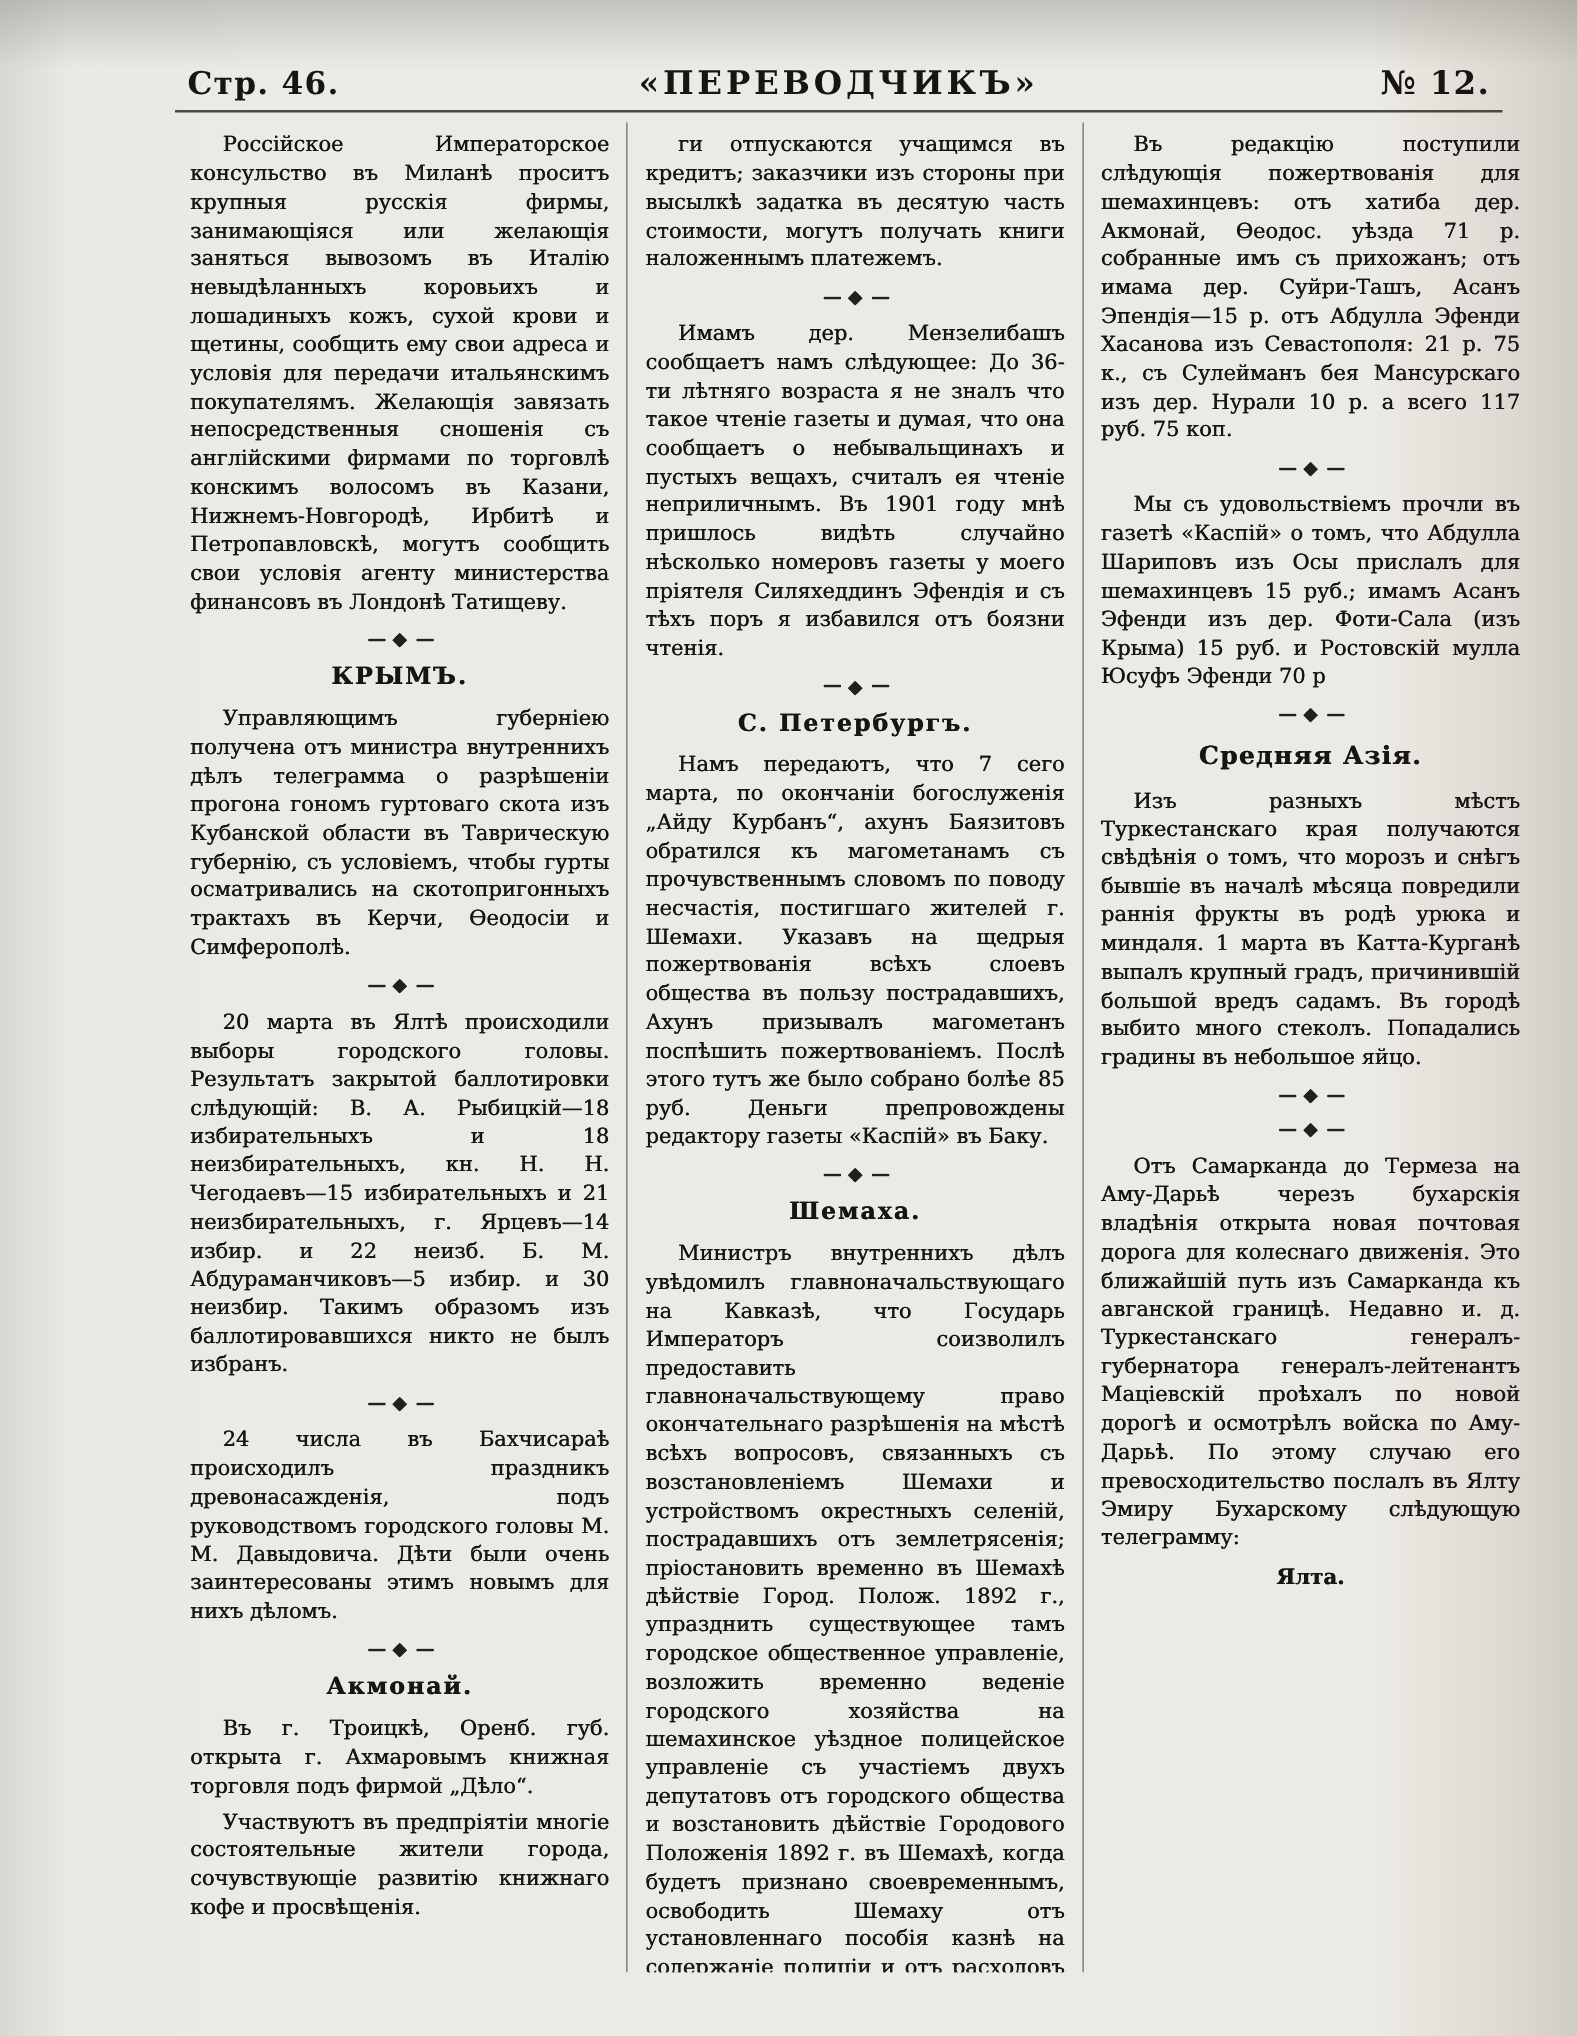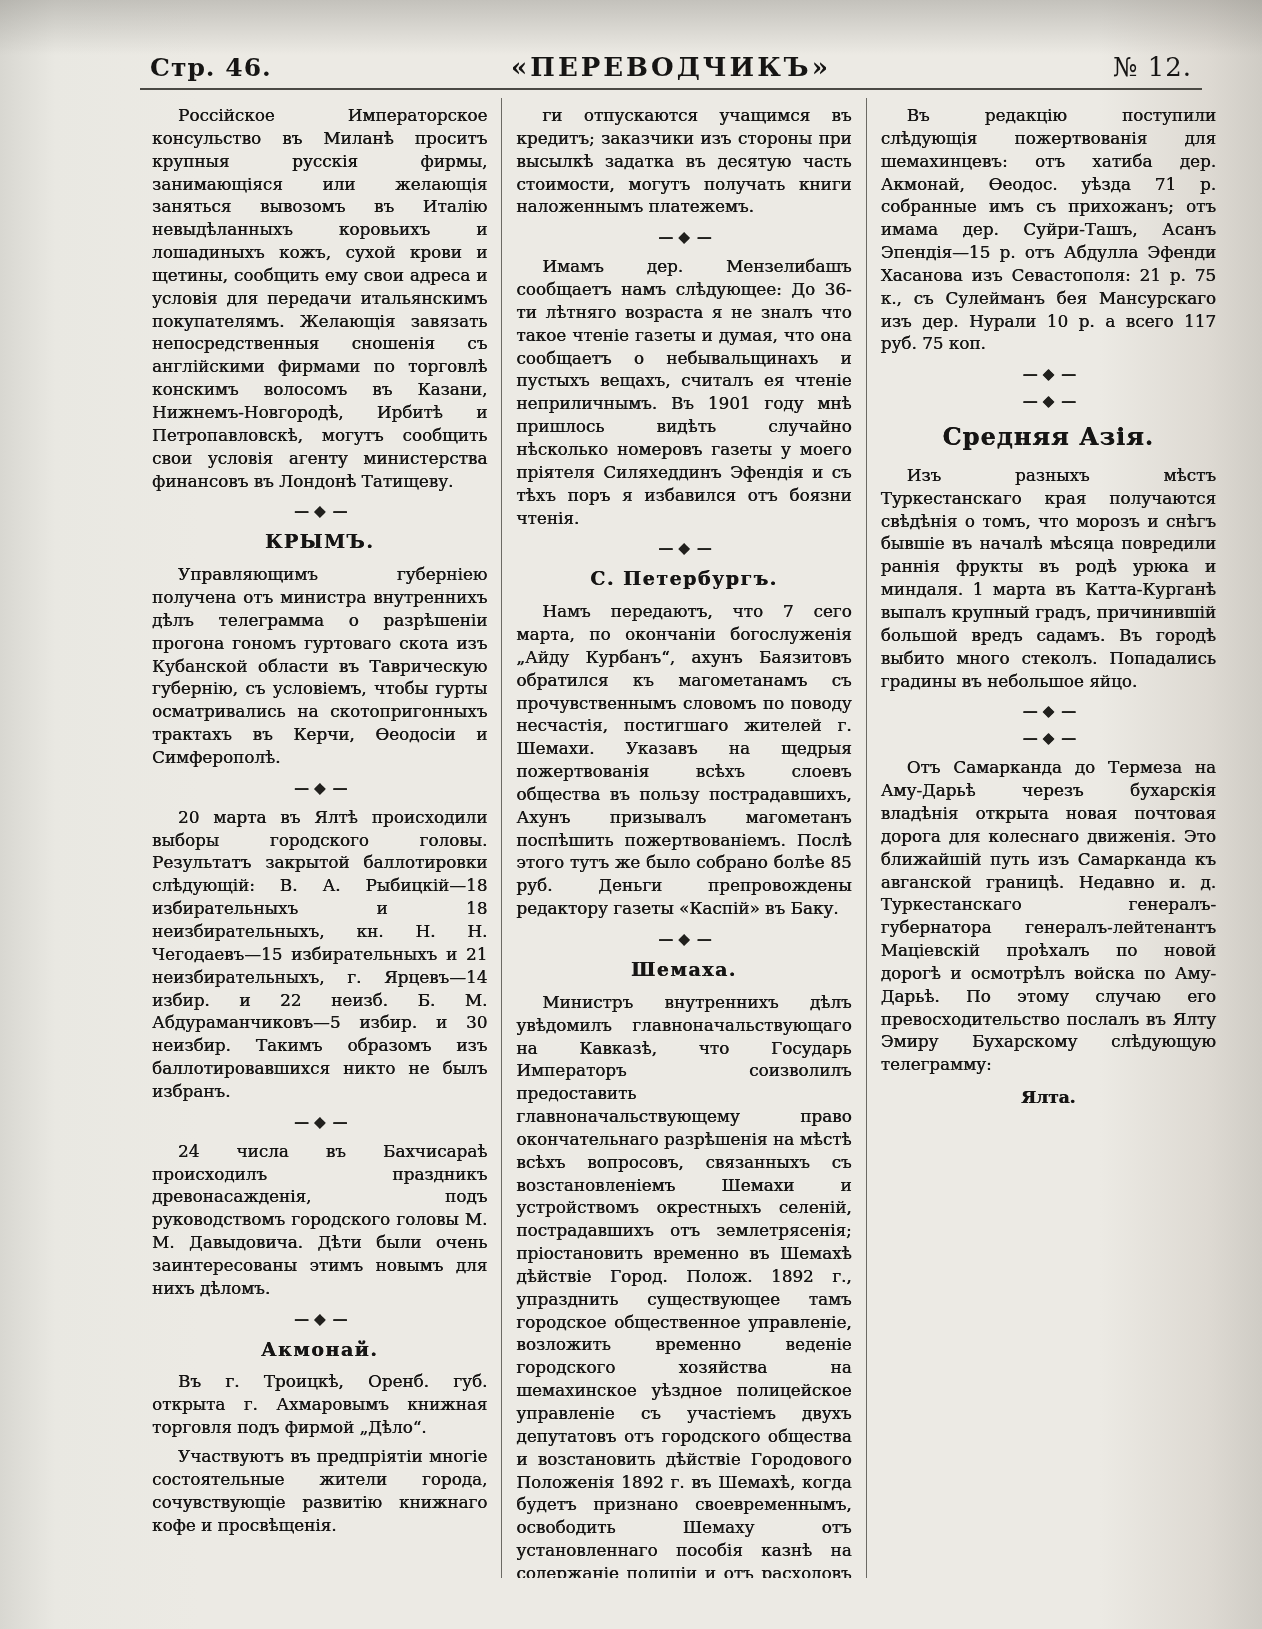--- a/index.html
+++ b/index.html
@@ -25,21 +25,21 @@
     pointer-events:none;
   }
   .header{
     display:grid;
     grid-template-columns:1fr auto 1fr;
     align-items:baseline;
     padding:52px 70px 4px 150px;
   }
   .page-label{font-size:25px;font-weight:bold;letter-spacing:1px;}
   .masthead{font-size:26px;font-weight:bold;letter-spacing:3px;text-align:center;}
-  .issue-label{font-size:26px;font-weight:normal;text-align:right;letter-spacing:1px;}
+  .issue-label{font-size:26px;font-weight:bold;text-align:right;letter-spacing:1px;}
   .header-rule{
     margin:2px 60px 0 140px;
     border-bottom:2px solid #4a4944;
   }
   .body-columns{
     display:flex;
     align-items:stretch;
     padding:8px 32px 0 138px;
     height:1480px;
     overflow:hidden;
@@ -60,21 +60,21 @@
   }
   .heading{
     font-size:19px;
     font-weight:bold;
     text-align:center;
     text-indent:0;
     letter-spacing:1.5px;
     margin:10px 0 8px 0;
   }
   .heading-large{
-    font-size:24px;
+    font-size:20px;
     font-weight:bold;
     text-align:center;
     text-indent:0;
     letter-spacing:1px;
     margin:12px 0 10px 0;
   }
   .subheading{
     font-size:17px;
     font-weight:bold;
     text-align:center;
@@ -127,20 +127,21 @@
         <div class="divider"><span class="rule-dash">—</span><span class="diamond">◆</span><span class="rule-dash">—</span></div>
         <h2 class="heading">С. Петербургъ.</h2>
         <p class="para">Намъ передаютъ, что 7 сего марта, по окончаніи богослуженія „Айду Курбанъ“, ахунъ Баязитовъ обратился къ магометанамъ съ прочувственнымъ словомъ по поводу несчастія, постигшаго жителей г. Шемахи. Указавъ на щедрыя пожертвованія всѣхъ слоевъ общества въ пользу пострадавшихъ, Ахунъ призывалъ магометанъ поспѣшить пожертвованіемъ. Послѣ этого тутъ же было собрано болѣе 85 руб. Деньги препровождены редактору газеты «Каспій» въ Баку.</p>
         <div class="divider"><span class="rule-dash">—</span><span class="diamond">◆</span><span class="rule-dash">—</span></div>
         <h2 class="heading">Шемаха.</h2>
         <p class="para">Министръ внутреннихъ дѣлъ увѣдомилъ главноначальствующаго на Кавказѣ, что Государь Императоръ соизволилъ предоставить главноначальствующему право окончательнаго разрѣшенія на мѣстѣ всѣхъ вопросовъ, связанныхъ съ возстановленіемъ Шемахи и устройствомъ окрестныхъ селеній, пострадавшихъ отъ землетрясенія; пріостановить временно въ Шемахѣ дѣйствіе Город. Полож. 1892 г., упразднить существующее тамъ городское общественное управленіе, возложить временно веденіе городского хозяйства на шемахинское уѣздное полицейское управленіе съ участіемъ двухъ депутатовъ отъ городского общества и возстановить дѣйствіе Городового Положенія 1892 г. въ Шемахѣ, когда будетъ признано своевременнымъ, освободить Шемаху отъ установленнаго пособія казнѣ на содержаніе полиціи и отъ расходовъ на воинскую и квартирную повинность.</p>
       </div>
       <div class="column">
         <p class="para">Въ редакцію поступили слѣдующія пожертвованія для шемахинцевъ: отъ хатиба дер. Акмонай, Ѳеодос. уѣзда 71 р. собранные имъ съ прихожанъ; отъ имама дер. Суйри-Ташъ, Асанъ Эпендія—15 р. отъ Абдулла Эфенди Хасанова изъ Севастополя: 21 р. 75 к., съ Сулейманъ бея Мансурскаго изъ дер. Нурали 10 р. а всего 117 руб. 75 коп.</p>
         <div class="divider"><span class="rule-dash">—</span><span class="diamond">◆</span><span class="rule-dash">—</span></div>
+        <p class="para">Мы съ удовольствіемъ прочли въ газетѣ «Каспій» о томъ, что Абдулла Шариповъ изъ Осы прислалъ для шемахинцевъ 15 руб.; имамъ Асанъ Эфенди изъ дер. Фоти-Сала (изъ Крыма) 15 руб. и Ростовскій мулла Юсуфъ Эфенди 70 р</p>
         <div class="divider"><span class="rule-dash">—</span><span class="diamond">◆</span><span class="rule-dash">—</span></div>
         <h2 class="heading-large">Средняя Азія.</h2>
         <p class="para">Изъ разныхъ мѣстъ Туркестанскаго края получаются свѣдѣнія о томъ, что морозъ и снѣгъ бывшіе въ началѣ мѣсяца повредили раннія фрукты въ родѣ урюка и миндаля. 1 марта въ Катта-Курганѣ выпалъ крупный градъ, причинившій большой вредъ садамъ. Въ городѣ выбито много стеколъ. Попадались градины въ небольшое яйцо.</p>
         <div class="divider"><span class="rule-dash">—</span><span class="diamond">◆</span><span class="rule-dash">—</span></div>
         <div class="divider"><span class="rule-dash">—</span><span class="diamond">◆</span><span class="rule-dash">—</span></div>
         <p class="para">Отъ Самарканда до Термеза на Аму-Дарьѣ черезъ бухарскія владѣнія открыта новая почтовая дорога для колеснаго движенія. Это ближайшій путь изъ Самарканда къ авганской границѣ. Недавно и. д. Туркестанскаго генералъ-губернатора генералъ-лейтенантъ Маціевскій проѣхалъ по новой дорогѣ и осмотрѣлъ войска по Аму-Дарьѣ. По этому случаю его превосходительство послалъ въ Ялту Эмиру Бухарскому слѣдующую телеграмму:</p>
         <h2 class="subheading">Ялта.</h2>
       </div>
     </div>
 </div>

